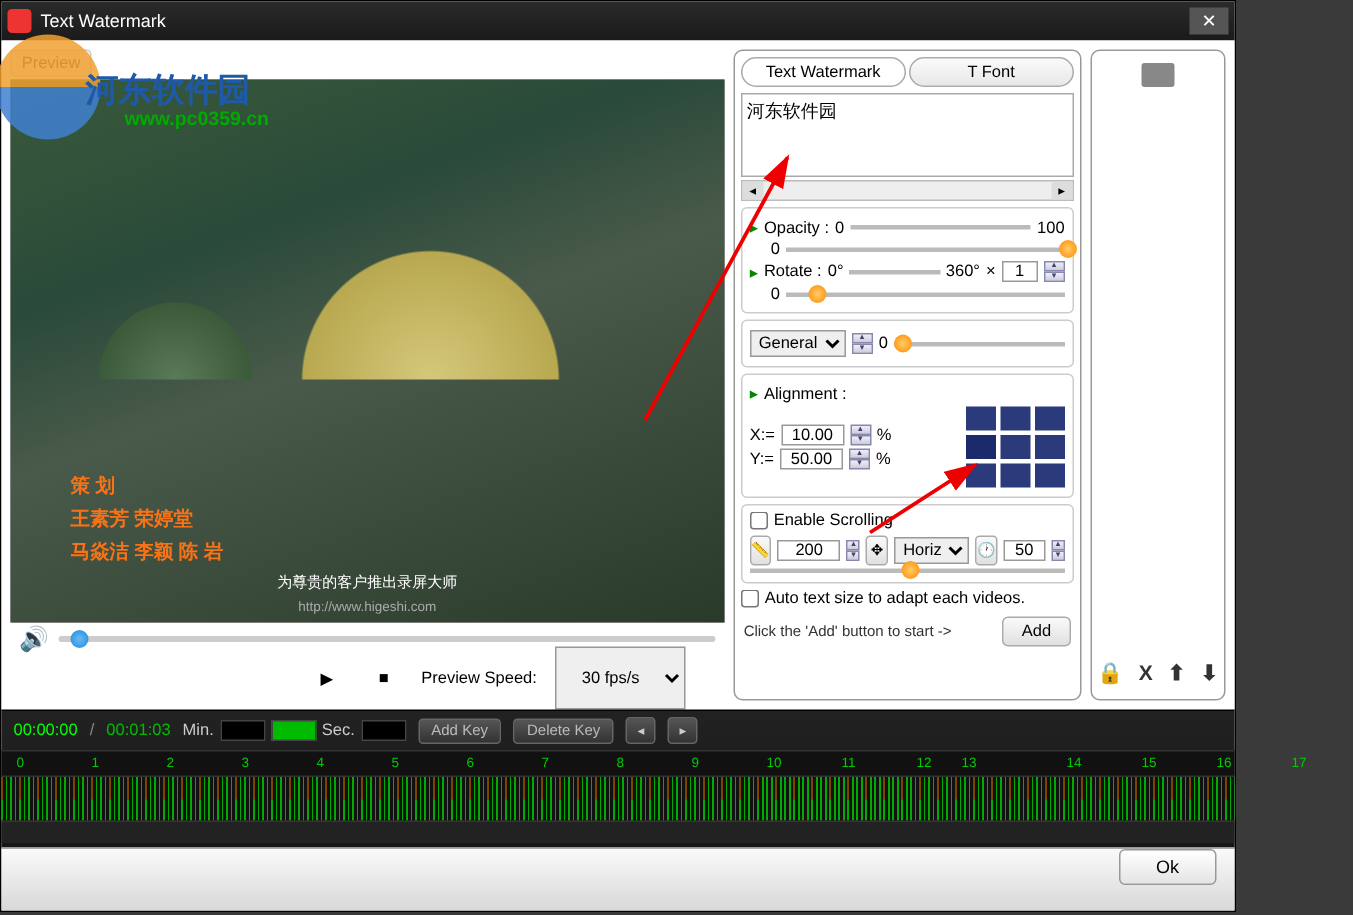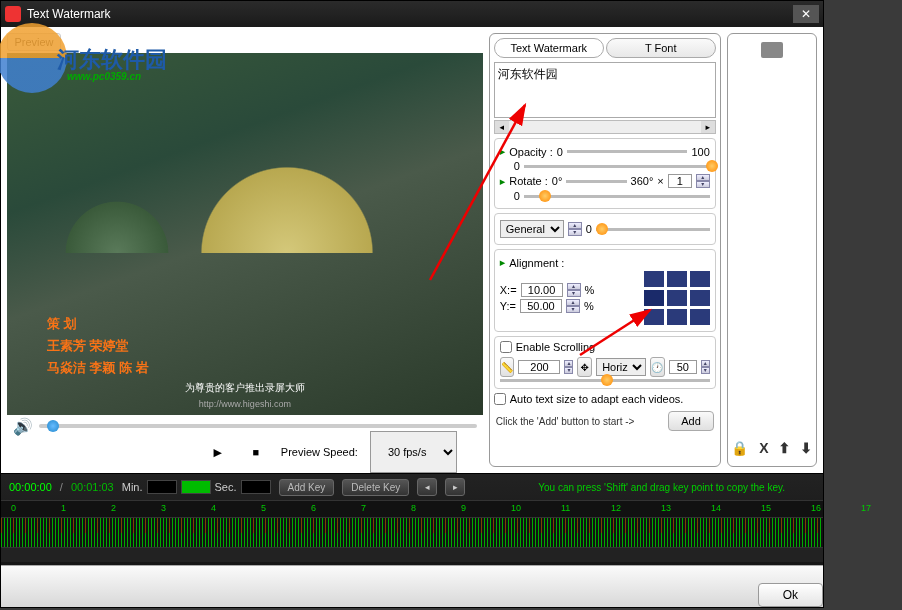--- a/index.html
+++ b/index.html
@@ -17,21 +17,21 @@
 .preview-label { font-size: 11px; color: #333; padding: 2px 4px; border: 1px solid #ccc; border-radius: 3px; background: #f0f0f0; width: 54px; text-align: center; margin-bottom: 2px; position: relative; z-index: 2; }
 .video { flex: 1; background: #222; position: relative; overflow: hidden; }
 .video-scene { position: absolute; inset: 0; background: linear-gradient(160deg, #3a5a3a 0%, #2a4a3a 30%, #4a5a4a 50%, #2a3a2a 100%); }
 .umbrella1 { position: absolute; left: 180px; top: 100px; width: 200px; height: 100px; background: radial-gradient(ellipse at 50% 100%, #d4c87a 0%, #b8a850 60%, transparent 61%); border-radius: 100px 100px 0 0; }
 .umbrella2 { position: absolute; left: 50px; top: 140px; width: 120px; height: 60px; background: radial-gradient(ellipse at 50% 100%, #5a7a5a 0%, #3a5a3a 60%, transparent 61%); border-radius: 60px 60px 0 0; }
 .video-credits { position: absolute; left: 40px; top: 260px; color: #f97316; font-size: 13px; line-height: 22px; font-weight: bold; }
 .video-caption { position: absolute; bottom: 20px; left: 50%; transform: translateX(-50%); color: #fff; font-size: 10px; }
 .video-url { position: absolute; bottom: 6px; left: 50%; transform: translateX(-50%); color: #aaa; font-size: 9px; }
 .overlay-logo { position: absolute; top: -10px; left: -10px; width: 70px; height: 70px; border-radius: 50%; background: conic-gradient(#f0a030 0deg 90deg, #4080d0 90deg 270deg, #f0a030 270deg 360deg); opacity: 0.85; z-index: 3; }
 .overlay-text1 { position: absolute; top: 12px; left: 50px; color: #1e5aa8; font-size: 22px; font-weight: bold; z-index: 3; }
-.overlay-text2 { position: absolute; top: 38px; left: 60px; color: #0a0; font-size: 10px; font-weight: bold; z-index: 3; font-style: italic; }
+.overlay-text2 { position: absolute; top: 38px; left: 76px; color: #0a0; font-size: 13px; font-weight: bold; z-index: 3; }
 
 .volume-row { height: 22px; display: flex; align-items: center; padding: 4px 6px; gap: 6px; }
 .vol-slider { flex: 1; height: 4px; background: #ccc; border-radius: 2px; position: relative; }
 .vol-thumb { position: absolute; left: 8px; top: -4px; width: 12px; height: 12px; background: radial-gradient(#6bf, #28c); border-radius: 50%; }
 
 .play-row { height: 30px; display: flex; align-items: center; justify-content: center; gap: 12px; font-size: 11px; }
 .play-btn, .stop-btn { width: 26px; height: 22px; display: flex; align-items: center; justify-content: center; cursor: pointer; }
 .prev-speed-label { }
 .fps-select { border: 1px solid #999; font-size: 11px; padding: 13px; }
 .play-row .spacer { width: 160px; }
@@ -88,21 +88,21 @@
 .tl-box.on { background: #0b0; }
 .tl-btn { background: linear-gradient(#555,#333); border: 1px solid #666; color: #bbb; border-radius: 3px; padding: 2px 8px; font-size: 10px; cursor: pointer; }
 .tl-nav { width: 20px; height: 18px; background: linear-gradient(#555,#333); border: 1px solid #666; border-radius: 3px; display: flex; align-items: center; justify-content: center; cursor: pointer; font-size: 9px; }
 .tl-hint { color: #0c0; margin-left: auto; font-size: 10px; margin-right: 30px; }
 .tl-ruler { height: 18px; background: #111; position: relative; border-top: 1px solid #333; border-bottom: 1px solid #333; }
 .tl-tick { position: absolute; top: 2px; font-size: 9px; color: #0c0; }
 .tl-track { height: 30px; background: repeating-linear-gradient(90deg, #0a0 0 1px, #111 1px 3px); border-bottom: 1px solid #333; position: relative; }
 .tl-track::before { content:''; position:absolute; top:0; left:0; height:15px; width:100%; background: repeating-linear-gradient(90deg, #c00 0 1px, transparent 1px 12px); opacity:0.6; }
 .tl-scroll { height: 14px; background: #222; }
 
-.footer { height: 42px; background: linear-gradient(#fafafa,#d8d8d8); border-top: 1px solid #aaa; display: flex; align-items: flex-end; justify-content: flex-end; padding: 0 0; }
+.footer { height: 42px; background: linear-gradient(#fafafa,#d8d8d8); border-top: 1px solid #aaa; display: flex; align-items: flex-start; justify-content: flex-end; padding: 0 12px; }
 .ok-btn { border: 1px solid #999; background: linear-gradient(#fff,#e4e4e4); border-radius: 4px; padding: 4px 24px; font-size: 12px; cursor: pointer; }
 
 
 .arrow-svg { position: absolute; pointer-events: none; z-index: 50; }
 </style>
 </head>
 <body>
 
 <div class="window">
 
@@ -314,37 +314,36 @@
         <span>Min.</span>
         <div class="tl-box"></div>
         <div class="tl-box on"></div>
         <span>Sec.</span>
         <div class="tl-box"></div>
       </div>
       <button class="tl-btn">Add Key</button>
       <button class="tl-btn">Delete Key</button>
       <div class="tl-nav">◂</div>
       <div class="tl-nav">▸</div>
-      <span class="tl-hint">You can press 'Shift' and drag key point to copy the key.</span>
     </div>
     <div class="tl-ruler" id="tl-ruler">
         <span class="tl-tick" style="left: 10px;">0</span>
         <span class="tl-tick" style="left: 60px;">1</span>
         <span class="tl-tick" style="left: 110px;">2</span>
         <span class="tl-tick" style="left: 160px;">3</span>
         <span class="tl-tick" style="left: 210px;">4</span>
         <span class="tl-tick" style="left: 260px;">5</span>
         <span class="tl-tick" style="left: 310px;">6</span>
         <span class="tl-tick" style="left: 360px;">7</span>
         <span class="tl-tick" style="left: 410px;">8</span>
         <span class="tl-tick" style="left: 460px;">9</span>
         <span class="tl-tick" style="left: 510px;">10</span>
         <span class="tl-tick" style="left: 560px;">11</span>
         <span class="tl-tick" style="left: 610px;">12</span>
-        <span class="tl-tick" style="left: 660px;">13</span>
+        <span class="tl-tick" style="left: 640px;">13</span>
         <span class="tl-tick" style="left: 710px;">14</span>
         <span class="tl-tick" style="left: 760px;">15</span>
         <span class="tl-tick" style="left: 810px;">16</span>
         <span class="tl-tick" style="left: 860px;">17</span>
       </div>
     <div class="tl-track"></div>
     <div class="tl-scroll"></div>
   </div>
 
   <div class="footer">

